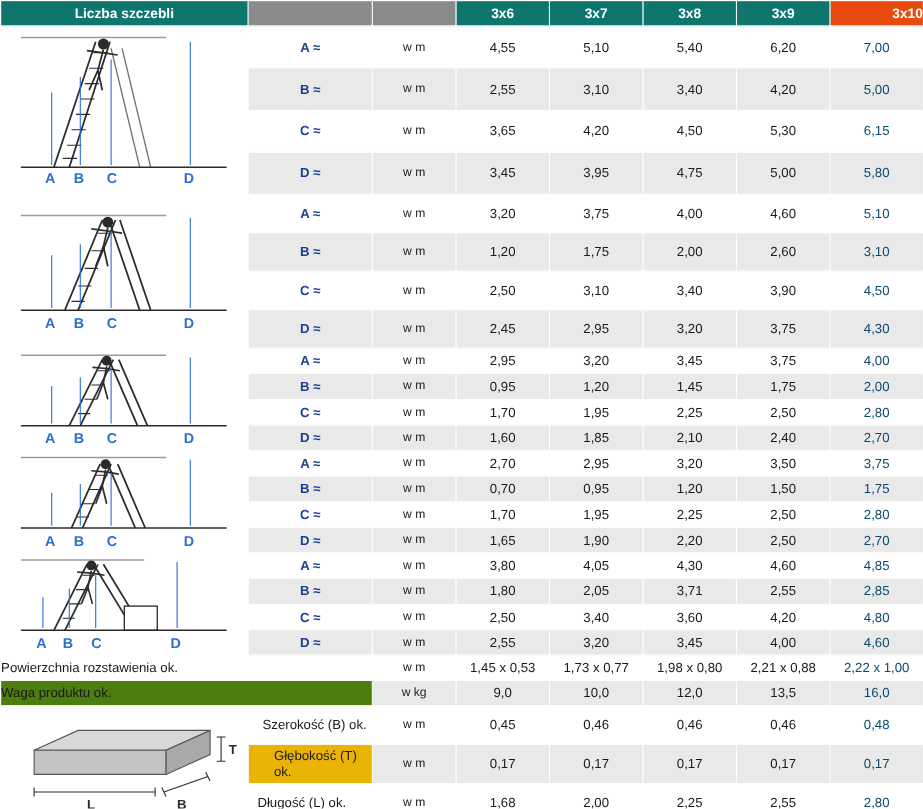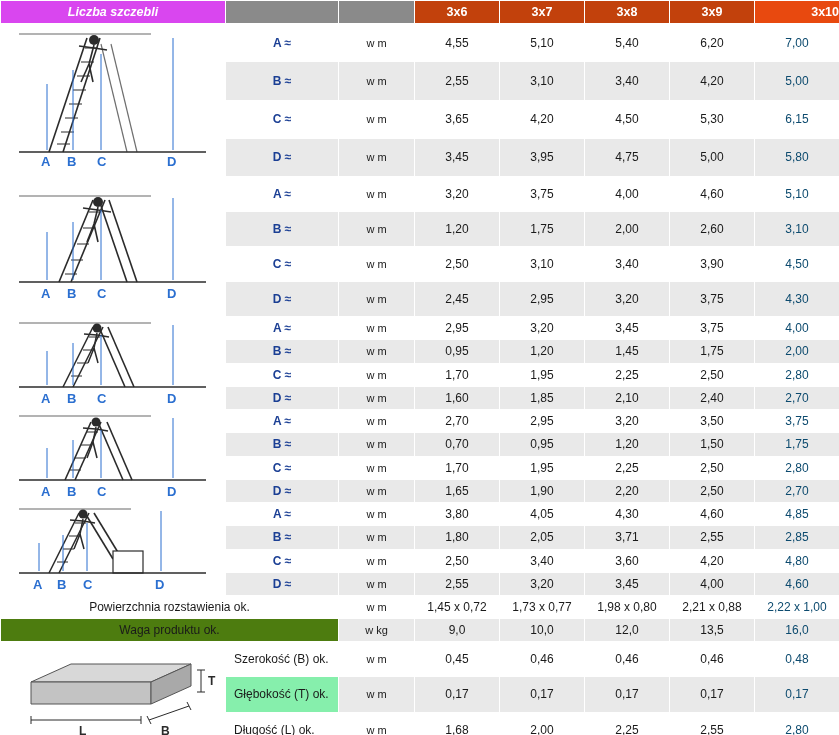--- a/index.html
+++ b/index.html
@@ -21,30 +21,30 @@
     padding:0;
     vertical-align:middle;
   }
   
   col.c-img{width:225px;}
   col.c-lbl{width:113px;}
   col.c-unit{width:76px;}
   col.c-val{width:85px;}
 
   .hdr{
-    background:#c2410c;
+    background:#0f766e;
     color:#ffffff;
     font-weight:bold;
     text-align:center;
     height:22px;
     font-size:12.5px;
   }
   .hdr.blank{background:#8a8a8a;}
   .hdr.accent{background:#e8490f;color:#ffffff;text-align:right;}
-  .hdr.grey-dark{background:#d946ef;font-style:italic;}
+  .hdr.grey-dark{background:#0f766e;}
 
   .rowlabel{
     color:#1b3f94;
     font-weight:bold;
     text-align:center;
     font-size:12px;
   }
   .unit{
     text-align:center;
     color:#1a1a1a;
@@ -53,21 +53,21 @@
   .val{
     text-align:center;
     font-size:12px;
     color:#1a1a1a;
   }
   .val.last{color:#0c4a6e;}
   tr.zebra td{background:#e9e9e9;}
   tr.plain td{background:#ffffff;}
   td.imgcell{background:#ffffff;border-right:1px solid #ffffff;}
   td.leftlabel{
-    text-align:center;
+    text-align:left;
     padding-left:4px;
     font-size:12px;
     background:#ffffff;
   }
   .row-h{height:34px;}
   .row-s{height:22px;}
 
   
   .illu{position:relative;width:225px;background:#fff;}
   .illu svg{display:block;}
@@ -483,21 +483,21 @@
     <td class="val">2,55</td>
     <td class="val">3,20</td>
     <td class="val">3,45</td>
     <td class="val">4,00</td>
     <td class="val last">4,60</td>
   </tr>
 
   <tr class="plain">
     <td class="leftlabel row-s" colspan="2">Powierzchnia rozstawienia ok.</td>
     <td class="unit">w m</td>
-    <td class="val">1,45 x 0,72</td>
+    <td class="val">1,45 x 0,53</td>
     <td class="val">1,73 x 0,77</td>
     <td class="val">1,98 x 0,80</td>
     <td class="val">2,21 x 0,88</td>
     <td class="val last">2,22 x 1,00</td>
   </tr>
   <tr class="zebra">
     <td class="leftlabel row-s" colspan="2" style="background:#4d7c0f">Waga produktu ok.</td>
     <td class="unit">w kg</td>
     <td class="val">9,0</td>
     <td class="val">10,0</td>
@@ -523,30 +523,30 @@
         <line x1="30" y1="74" x2="30" y2="82" stroke="#2b2b2b" stroke-width="1"></line>
         <line x1="140" y1="74" x2="140" y2="82" stroke="#2b2b2b" stroke-width="1"></line>
         <text x="78" y="93" fill="#2b2b2b" font-size="12" font-weight="bold" font-family="Liberation Sans, sans-serif">L</text>
 
         <line x1="148" y1="78" x2="188" y2="64" stroke="#2b2b2b" stroke-width="1"></line>
         <line x1="146" y1="74" x2="150" y2="82" stroke="#2b2b2b" stroke-width="1"></line>
         <line x1="186" y1="60" x2="190" y2="68" stroke="#2b2b2b" stroke-width="1"></line>
         <text x="160" y="93" fill="#2b2b2b" font-size="12" font-weight="bold" font-family="Liberation Sans, sans-serif">B</text>
       </svg>
     </td>
-    <td class="leftlabel row-h" style="text-align:left;padding-left:8px">Szerokość (B) ok.</td>
+    <td class="leftlabel row-h" style="text-align:center;padding-left:8px">Szerokość (B) ok.</td>
     <td class="unit">w m</td>
     <td class="val">0,45</td>
     <td class="val">0,46</td>
     <td class="val">0,46</td>
     <td class="val">0,46</td>
     <td class="val last">0,48</td>
   </tr>
   <tr class="zebra">
-    <td class="leftlabel row-h" style="text-align:left;padding-left:8px;background:#86efac">Głębokość (T) ok.</td>
+    <td class="leftlabel row-h" style="text-align:left;padding-left:23px;background:#eab308">Głębokość (T) ok.</td>
     <td class="unit">w m</td>
     <td class="val">0,17</td>
     <td class="val">0,17</td>
     <td class="val">0,17</td>
     <td class="val">0,17</td>
     <td class="val last">0,17</td>
   </tr>
   <tr class="plain">
     <td class="leftlabel row-h" style="text-align:left;padding-left:8px">Długość (L) ok.</td>
     <td class="unit">w m</td>

